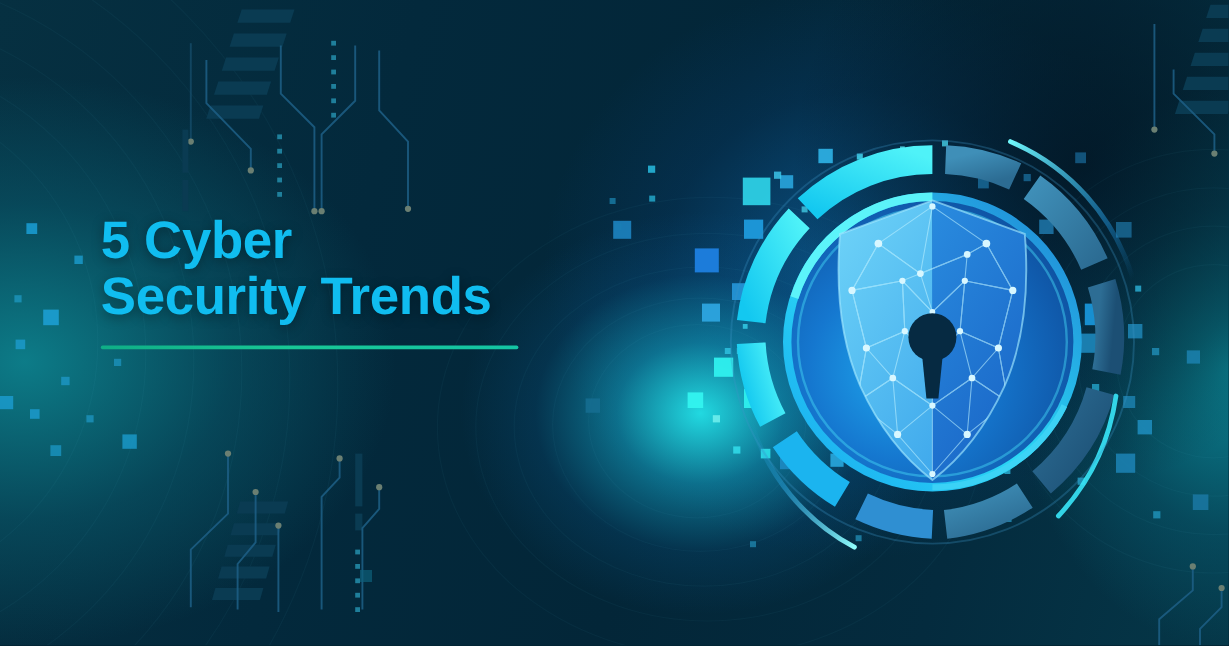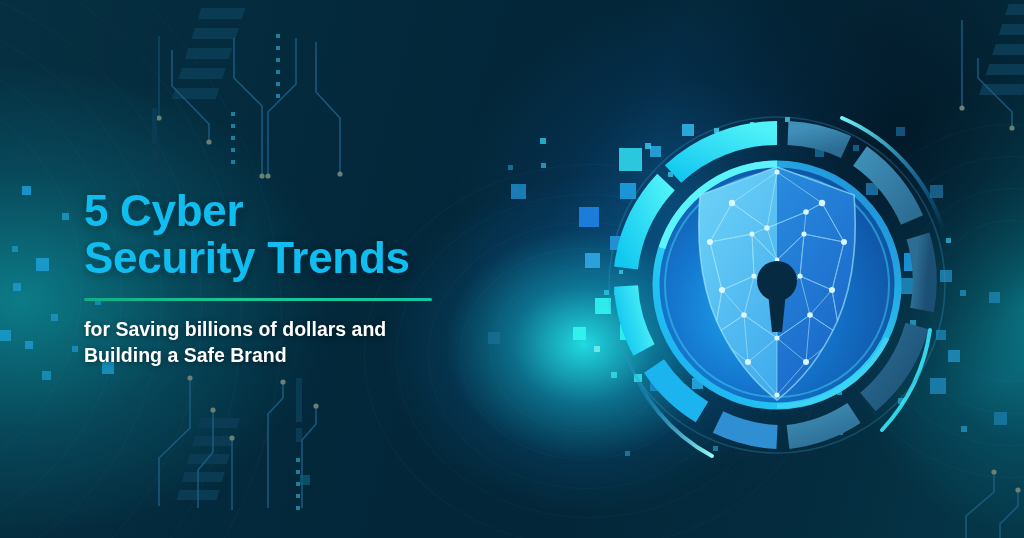--- a/index.html
+++ b/index.html
@@ -43,21 +43,21 @@
   .dotcol rect{fill:#1f7f9b;}
   .ladder rect{fill:#0a3b52;}
 
   
   .sq{position:absolute;}
 
   
   #hud{position:absolute;left:592px;top:100px;width:370px;height:370px;}
 
   
-  #text-block{position:absolute;left:84px;top:188px;width:400px;}
+  #text-block{position:absolute;left:84px;top:178px;width:400px;}
   #headline{
     margin:0;
     color:#10bdf0;
     font-size:44px;
     font-weight:700;
     line-height:1.06;
     letter-spacing:-.3px;
     white-space:pre-line;
     text-shadow:0 2px 10px rgba(0,0,0,.35);
   }
@@ -431,17 +431,15 @@
     <path d="M 250 18 A 180 180 0 0 1 352 132" fill="none" stroke="url(#gArc)" stroke-width="4" stroke-linecap="round"></path>
     <path d="M 120 356 A 178 178 0 0 1 34 252" fill="none" stroke="url(#gArc2)" stroke-width="4" stroke-linecap="round"></path>
     <path d="M 338 230 A 186 186 0 0 1 290 330" fill="none" stroke="#39e6f8" stroke-width="4" stroke-linecap="round" opacity=".9"></path>
     <circle cx="185" cy="185" r="168" fill="none" stroke="#3b96c8" stroke-width="1.6" opacity=".3"></circle>
   </svg>
 
   <div id="text-block">
     <h1 id="headline">5 Cyber
 Security Trends</h1>
     <div id="divider"></div>
-    <p id="subhead">for Saving billions of dollars and
-Building a Safe Brand</p>
   </div>
 
 </div>
 
 </body></html>

